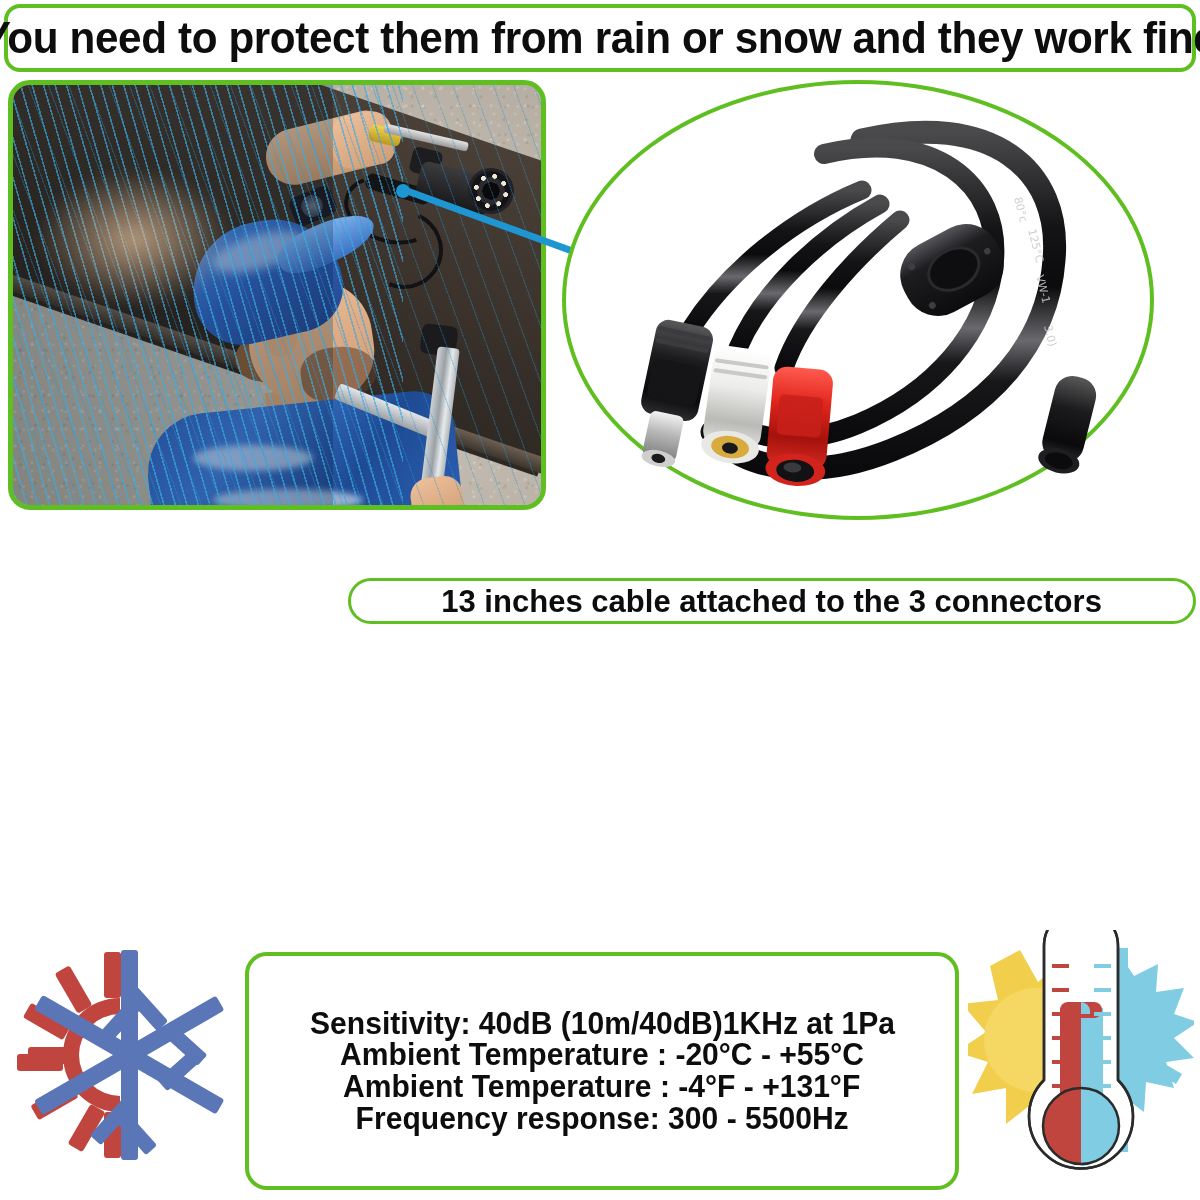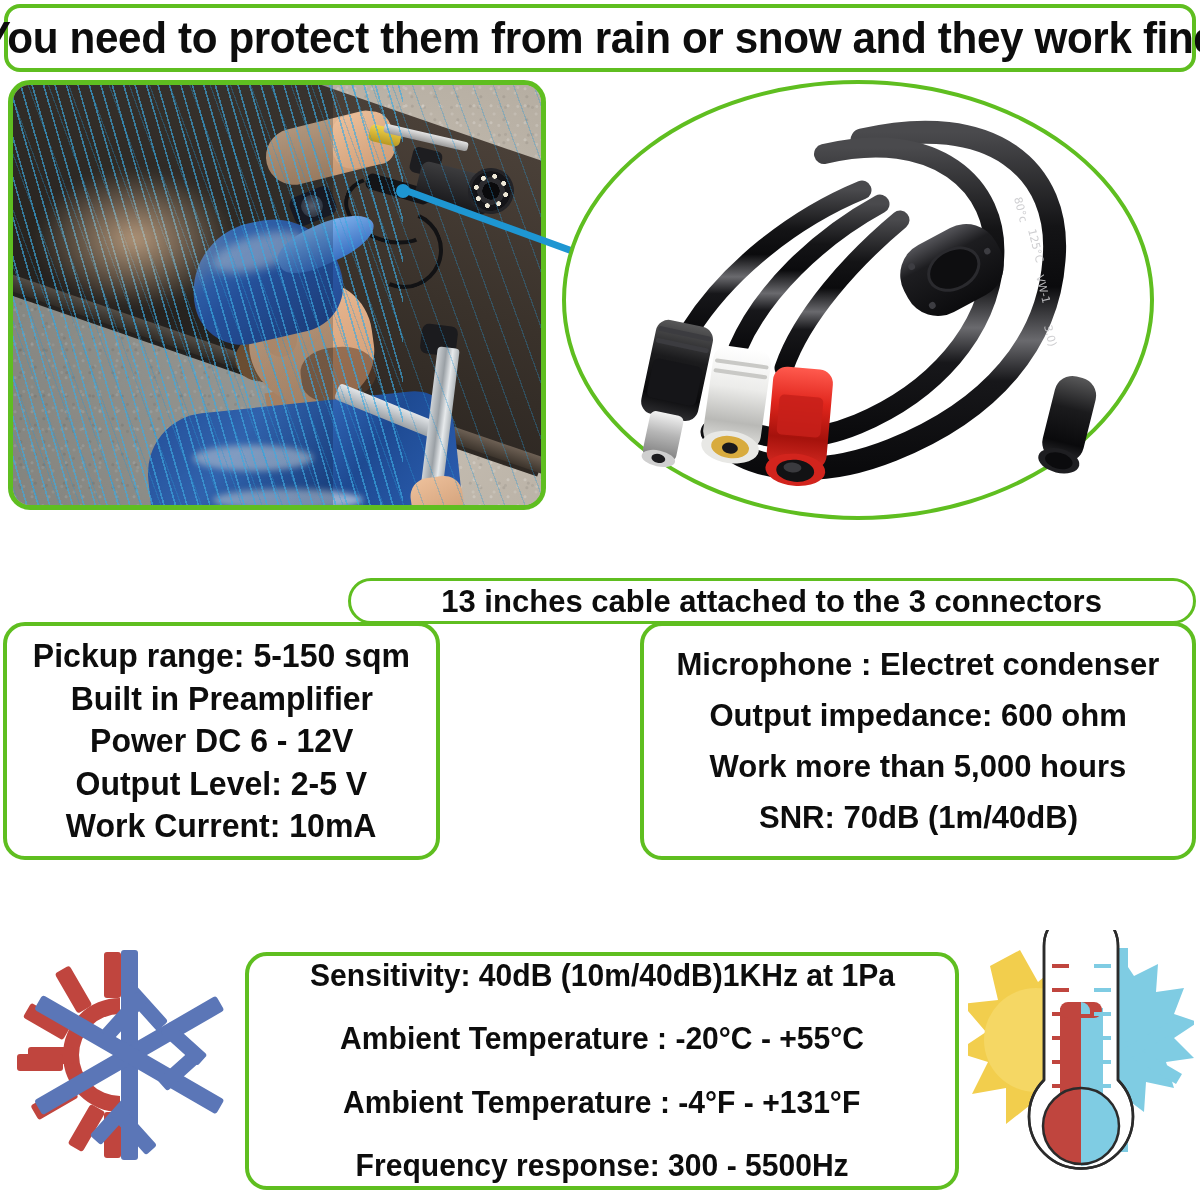--- a/index.html
+++ b/index.html
@@ -482,21 +482,21 @@
   }
   #spec-right .spec-line { font-size: 32px; }
 
   
   #spec-bottom {
     left: 245px;
     top: 952px;
     width: 714px;
     height: 238px;
     border-radius: 22px;
-    justify-content: space-between;
+    justify-content: center;
     padding: 4px 0;
   }
   #spec-bottom .spec-line { font-size: 31px; }
 
   
   #hot-cold-icon {
     position: absolute;
     left: 8px;
     top: 944px;
     width: 228px;
@@ -671,34 +671,21 @@
         <ellipse cx="505" cy="382" rx="14" ry="8" fill="#0b0b0d"></ellipse>
       </g>
     </svg>
   </div>
 
 
   <div class="green-box" id="cable-length-box">
     <div class="line">13 inches cable attached to the 3 connectors</div>
   </div>
 
-  <div class="green-box" id="spec-left">
-    <div class="spec-line">Pickup range: 5-150 sqm</div>
-    <div class="spec-line">Built in Preamplifier</div>
-    <div class="spec-line">Power DC 6 - 12V</div>
-    <div class="spec-line">Output Level: 2-5 V</div>
-    <div class="spec-line">Work Current: 10mA</div>
-  </div>
-
-  <div class="green-box" id="spec-right">
-    <div class="spec-line">Microphone : Electret condenser</div>
-    <div class="spec-line">Output impedance: 600 ohm</div>
-    <div class="spec-line">Work more than 5,000 hours</div>
-    <div class="spec-line">SNR: 70dB (1m/40dB)</div>
-  </div>
+
 
   <svg id="hot-cold-icon" viewBox="0 0 228 222">
     <g fill="#C0453E">
       <path d="M112 22 a89 89 0 0 0 0 178 L112 168 a55 55 0 0 1 0 -114 Z" fill="none"></path>
       <path d="M112 54 a57 57 0 0 0 0 114 L112 152 a41 41 0 0 1 0 -82 Z"></path>
       <rect x="96" y="8" width="17" height="46" rx="3"></rect>
       <rect x="96" y="168" width="17" height="46" rx="3"></rect>
       <rect x="20" y="103" width="46" height="17" rx="3"></rect>
       <g>
         <rect x="96" y="8" width="17" height="46" rx="3" transform="rotate(-30 112 111)"></rect>

